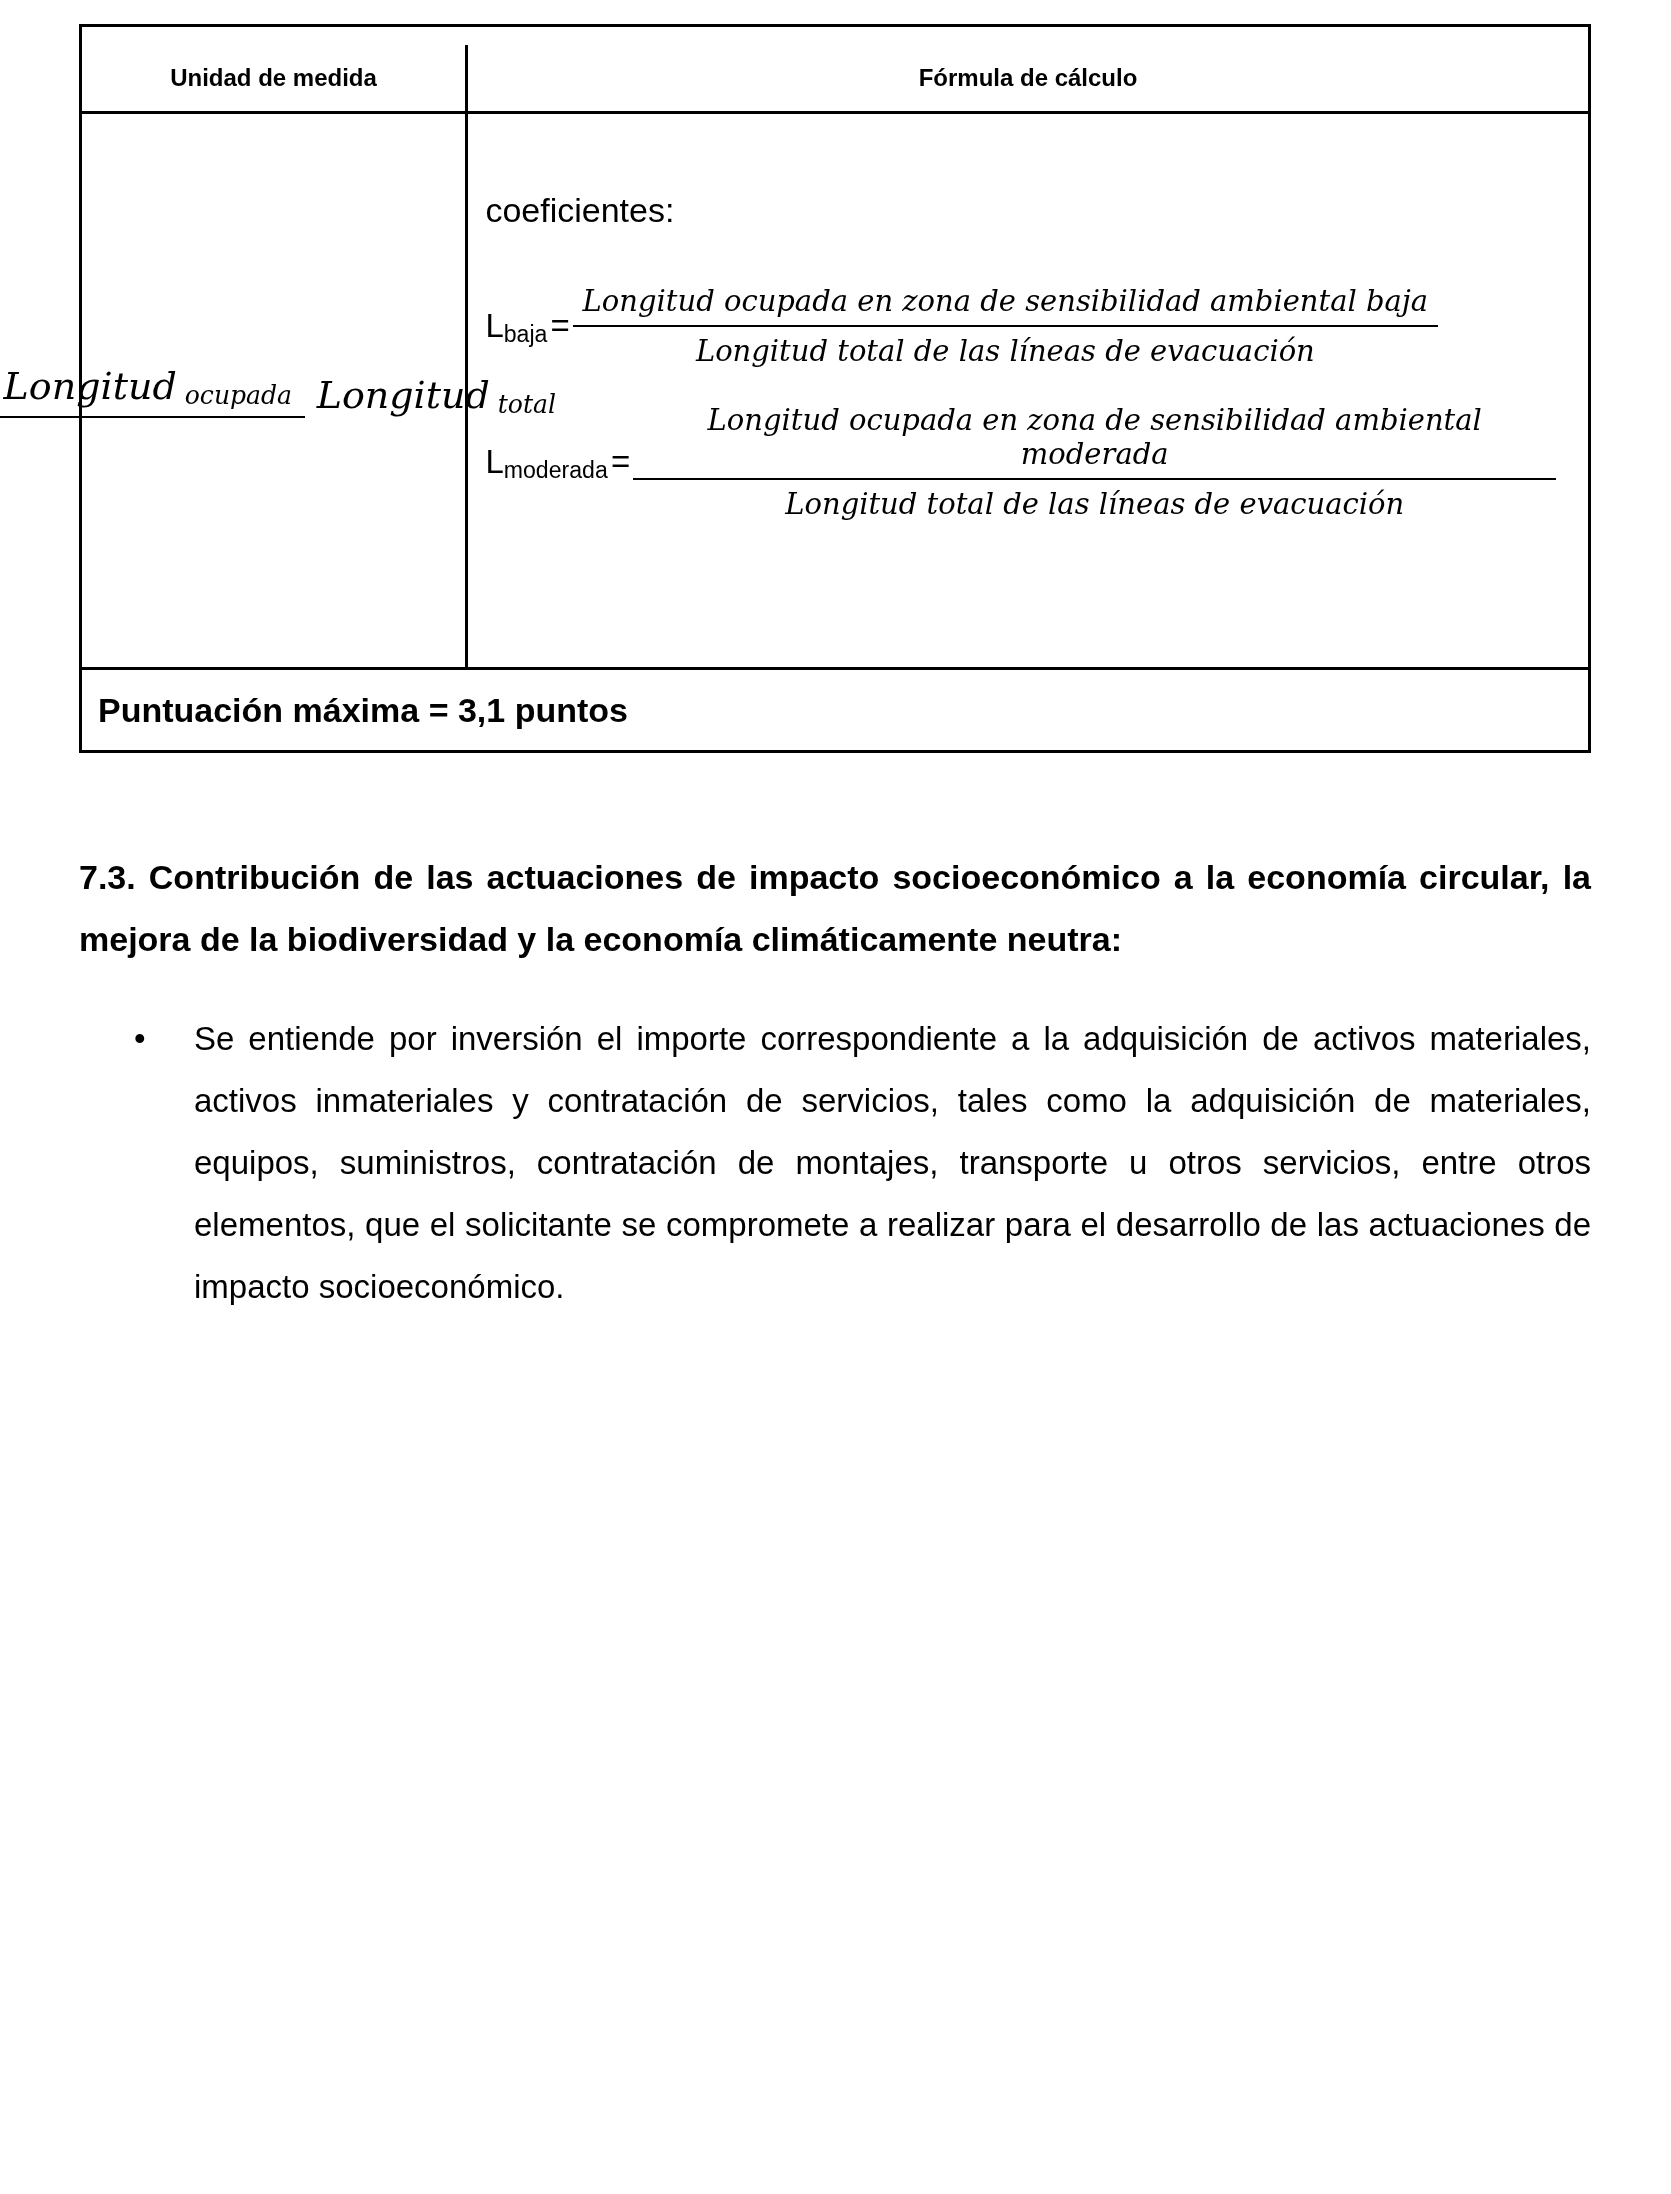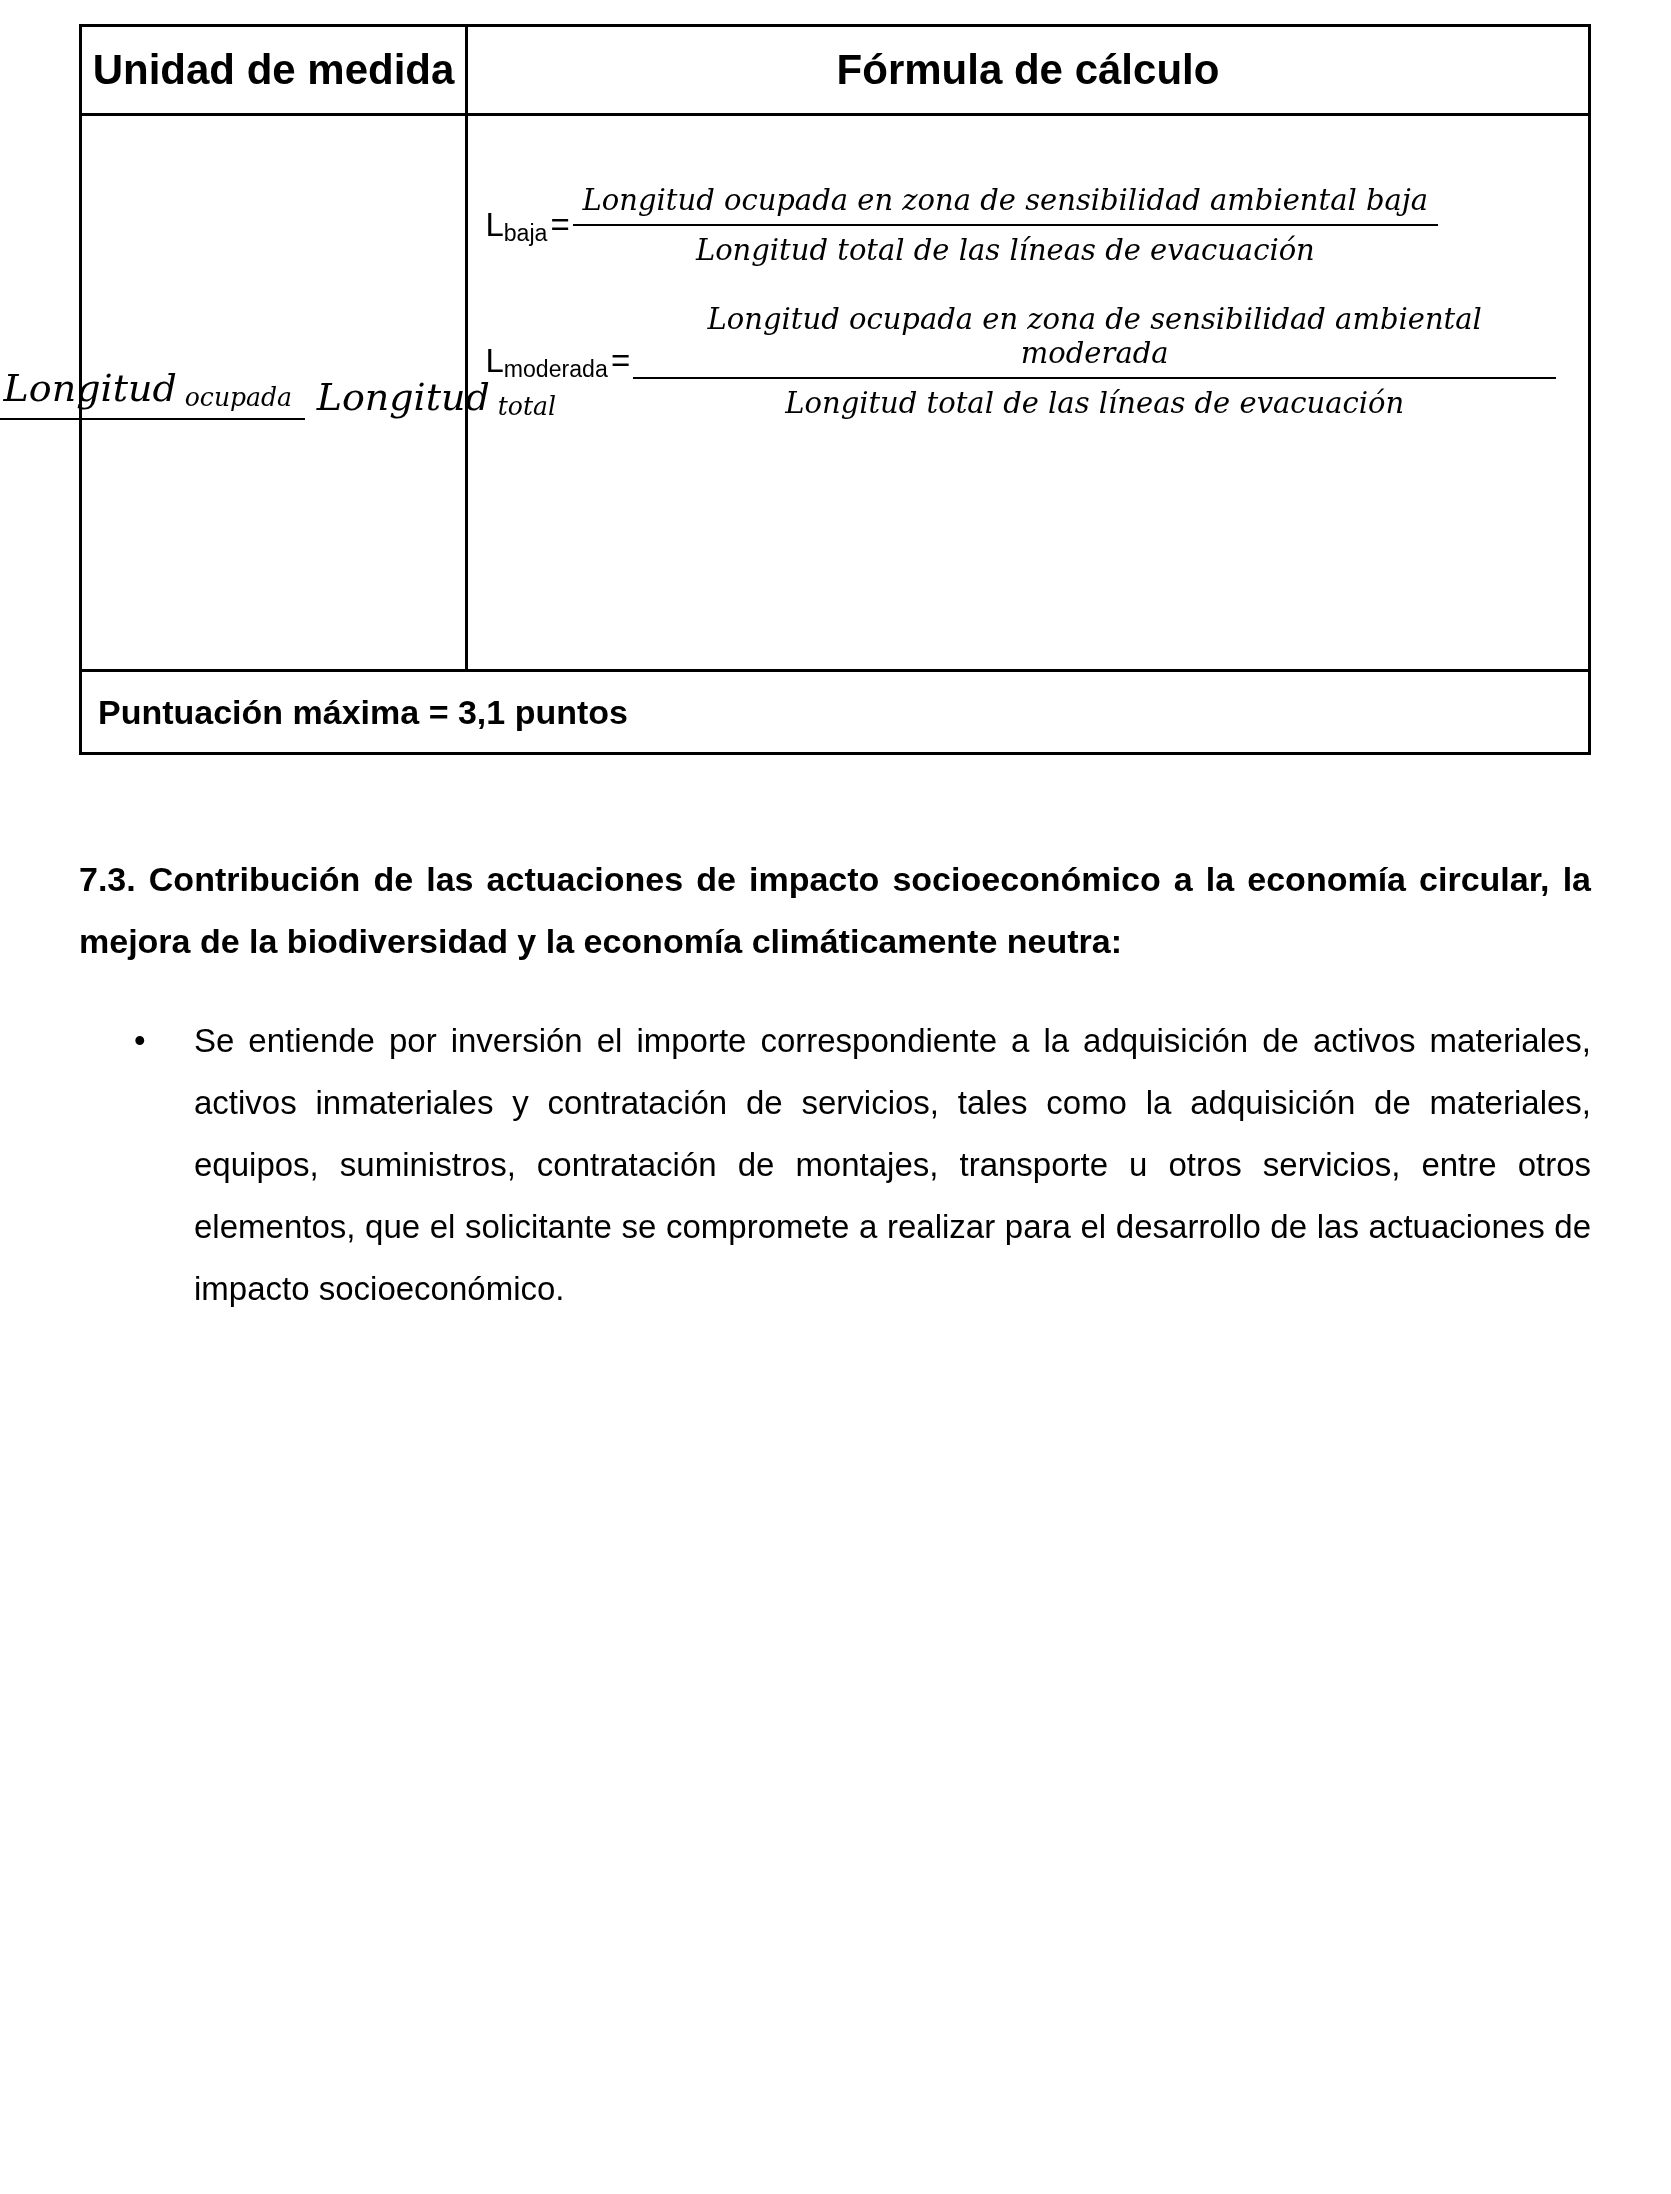--- a/index.html
+++ b/index.html
@@ -24,23 +24,24 @@
   .cell-unit {
     width: 386px;
     flex-shrink: 0;
     border-right: 3.2px solid #000;
   }
   .cell-formula { flex: 1; }
 
   .header-row { border-bottom: 3.2px solid #000; }
   .header-row .cell {
     font-weight: bold;
-    font-size: 42px;
+    font-size: 24px;
     text-align: center;
     padding: 19px 7px;
+    margin-top: 18px;
   }
 
   .body-row { min-height: 553px; }
   .body-row .cell-unit {
     display: flex;
     align-items: center;
     justify-content: center;
   }
   .formula-cell { padding: 24px 32px 32px 17.4px; }
 
@@ -167,20 +168,21 @@
         <span class="unit-fraction math">
           <span class="frac-top"><span>Longitud</span><sub>ocupada</sub></span>
           <span class="frac-bottom"><span>Longitud</span><sub>total</sub></span>
         </span>
       </div>
 
       <div class="cell cell-formula formula-cell">
 
 
         <div class="intro">
+          <div>coeficientes:</div>
         </div>
 
         <div class="coef-row">
           <span class="coef-label"><span>L</span><sub>baja</sub><span class="equals">=</span></span>
           <span class="fraction math">
             <span class="frac-top">Longitud ocupada en zona de sensibilidad ambiental baja</span>
             <span class="frac-bottom">Longitud total de las líneas de evacuación</span>
           </span>
         </div>
 

